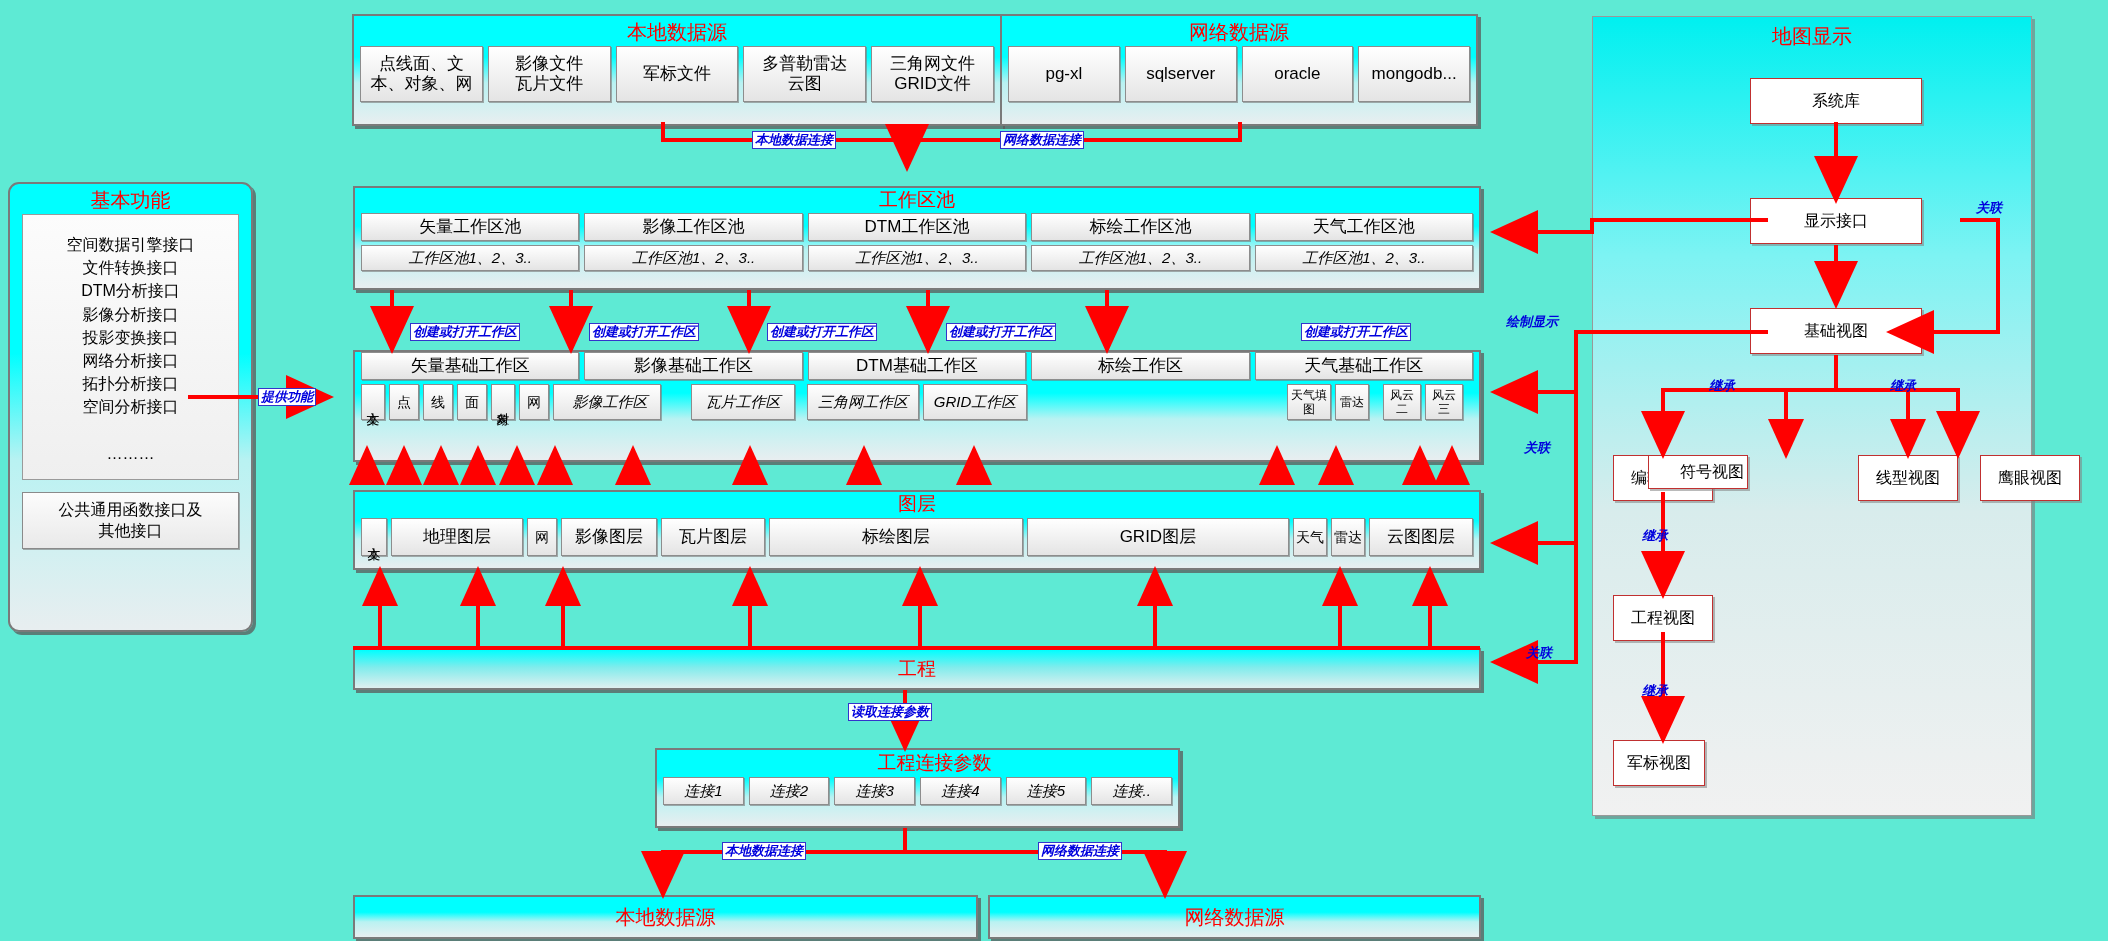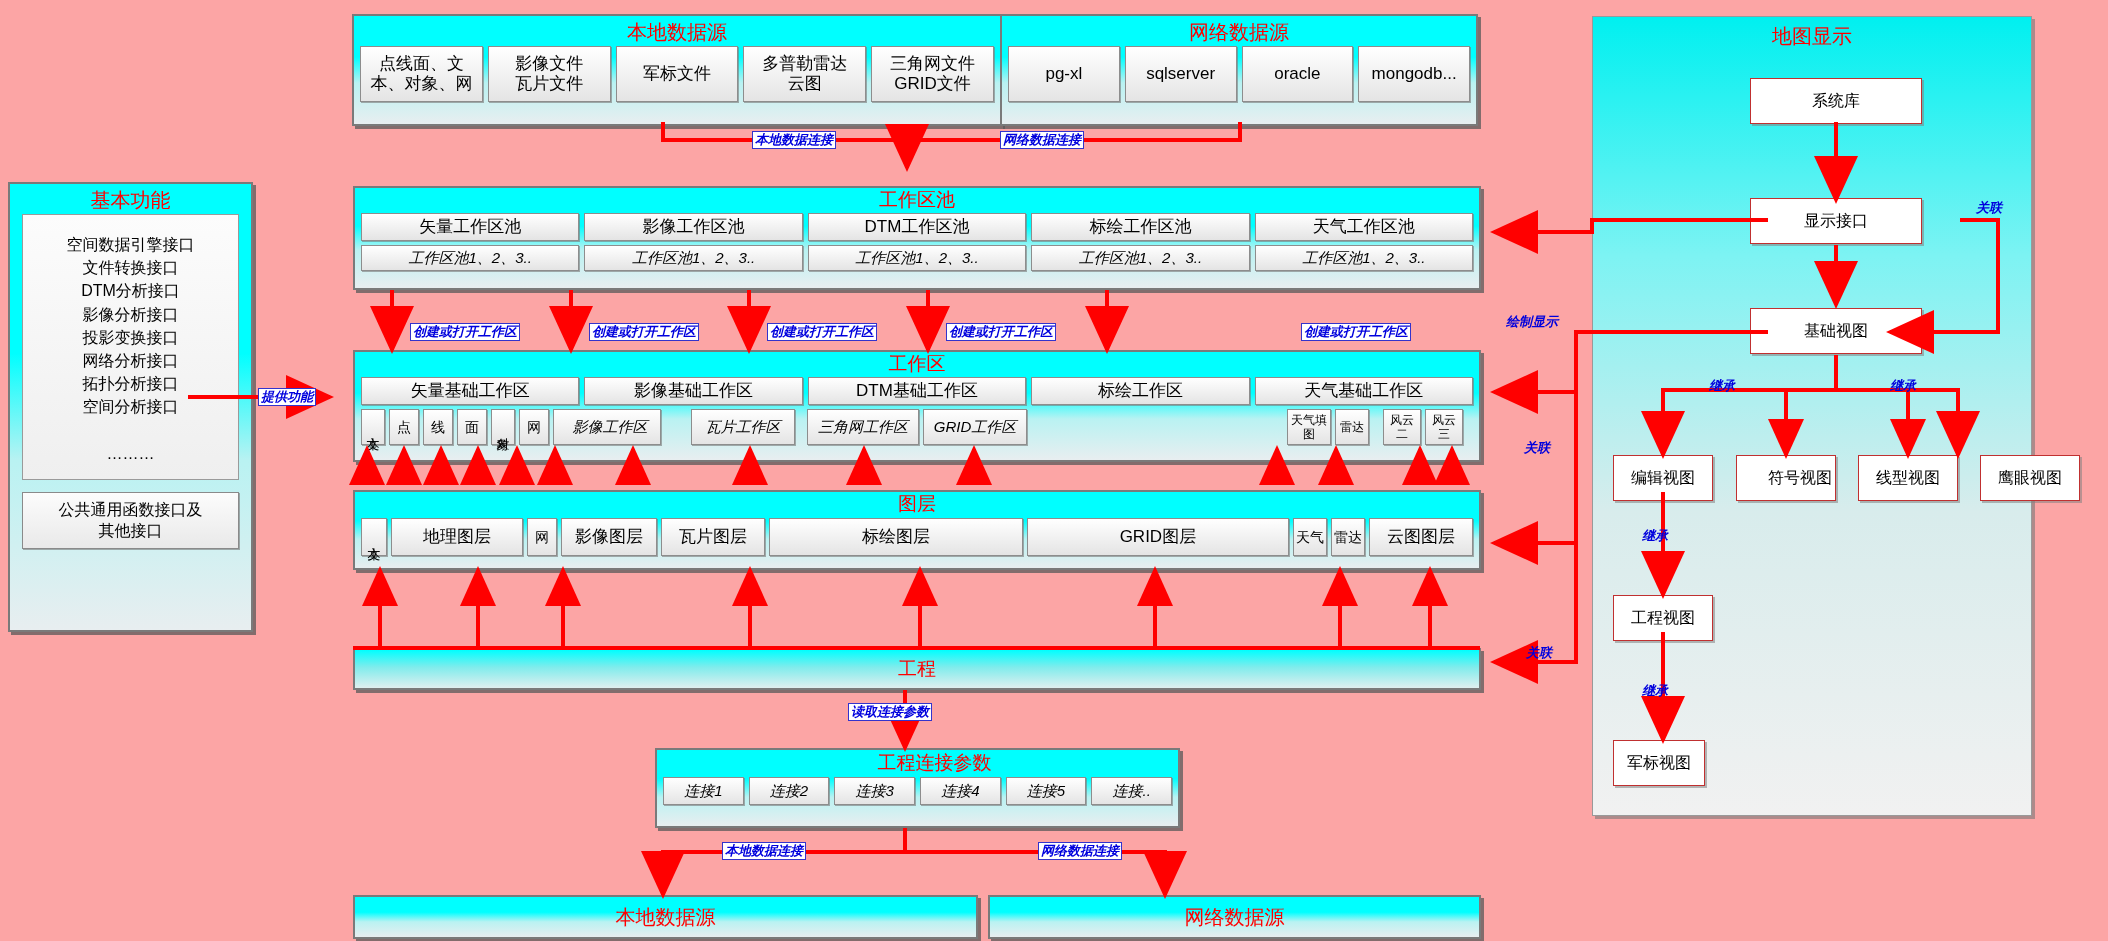--- a/index.html
+++ b/index.html
@@ -4,21 +4,21 @@
 <style>
   * { box-sizing: border-box; }
   html, body {
     margin: 0; padding: 0;
     background: #000;
     font-family: "Liberation Sans", "DejaVu Sans", sans-serif;
   }
   #root {
     position: relative;
     width: 2108px; height: 941px;
-    background: #fca5a5;
+    background: #5eead4;
     overflow: hidden;
   }
 
   
   .panel {
     position: absolute;
     background: linear-gradient(#00ffff 0%, #00ffff 38%, #b9f2f2 62%, #e8eef0 100%);
     border: 2px solid #7a7a7a;
     box-shadow: 3px 3px 0 rgba(90,90,90,.75);
   }
@@ -217,21 +217,21 @@
   <div class="panel" id="net-src" style="left:1000px; top:14px; width:478px; height:112px;">
     <div class="panel-title">网络数据源</div>
     <div class="row" style="height:62px;justify-content:center;">
       <div class="cell">pg-xl</div>
       <div class="cell">sqlserver</div>
       <div class="cell">oracle</div>
       <div class="cell">mongodb...</div>
     </div>
   </div>
 
-  <div class="panel" id="basic-func" style="left:8px; top:182px; width:245px; height:450px;">
+  <div class="panel" id="basic-func" style="left:8px; top:182px; width:245px; height:450px;border-radius:11px;">
     <div class="panel-title">基本功能</div>
     <div class="inner-box" style="white-space:pre-line;">空间数据引擎接口
 文件转换接口
 DTM分析接口
 影像分析接口
 投影变换接口
 网络分析接口
 拓扑分析接口
 空间分析接口
 
@@ -252,21 +252,20 @@
     <div class="row" style="height:30px; padding-bottom:4px;">
       <div class="cell ital">工作区池1、2、3..</div>
       <div class="cell ital">工作区池1、2、3..</div>
       <div class="cell ital">工作区池1、2、3..</div>
       <div class="cell ital">工作区池1、2、3..</div>
       <div class="cell ital">工作区池1、2、3..</div>
     </div>
   </div>
 
   <div class="panel" id="workarea" style="left:353px; top:350px; width:1128px; height:112px;">
-    <div class="panel-title" style="font-size:19px; padding:2px 0 2px 0;">工作区</div>
     <div class="row" style="height:32px; padding-bottom:4px;">
       <div class="cell">矢量基础工作区</div>
       <div class="cell">影像基础工作区</div>
       <div class="cell">DTM基础工作区</div>
       <div class="cell">标绘工作区</div>
       <div class="cell">天气基础工作区</div>
     </div>
     <div class="row" style="height:40px; padding-bottom:4px; gap:4px;">
       <div class="cell v" style="flex:0 0 24px;">文本</div>
       <div class="cell small" style="flex:0 0 30px;">点</div>
@@ -324,21 +323,21 @@
     <div class="panel-title" style="padding-top:9px;">网络数据源</div>
   </div>
 
   <div id="map-display">
     <div class="panel-title">地图显示</div>
   </div>
   <div class="node" style="left:1750px; top:78px;  width:172px; height:46px;">系统库</div>
   <div class="node" style="left:1750px; top:198px; width:172px; height:46px;">显示接口</div>
   <div class="node" style="left:1750px; top:308px; width:172px; height:46px;">基础视图</div>
   <div class="node" style="left:1613px; top:455px; width:100px; height:46px;">编辑视图</div>
-  <div class="node" style="left:1736px; top:455px; width:100px; height:46px;padding-left:28px;">符号视图</div>
+  <div class="node" style="left:1648px; top:455px; width:100px; height:34px;padding-left:28px;">符号视图</div>
   <div class="node" style="left:1858px; top:455px; width:100px; height:46px;">线型视图</div>
   <div class="node" style="left:1980px; top:455px; width:100px; height:46px;">鹰眼视图</div>
   <div class="node" style="left:1613px; top:595px; width:100px; height:46px;">工程视图</div>
   <div class="node" style="left:1613px; top:740px; width:92px; height:46px;">军标视图</div>
 
   <div class="elabel" style="left:752px;  top:131px;">本地数据连接</div>
   <div class="elabel" style="left:1000px; top:131px;">网络数据连接</div>
 
   <div class="elabel" style="left:410px;  top:323px;">创建或打开工作区</div>
   <div class="elabel" style="left:589px;  top:323px;">创建或打开工作区</div>

